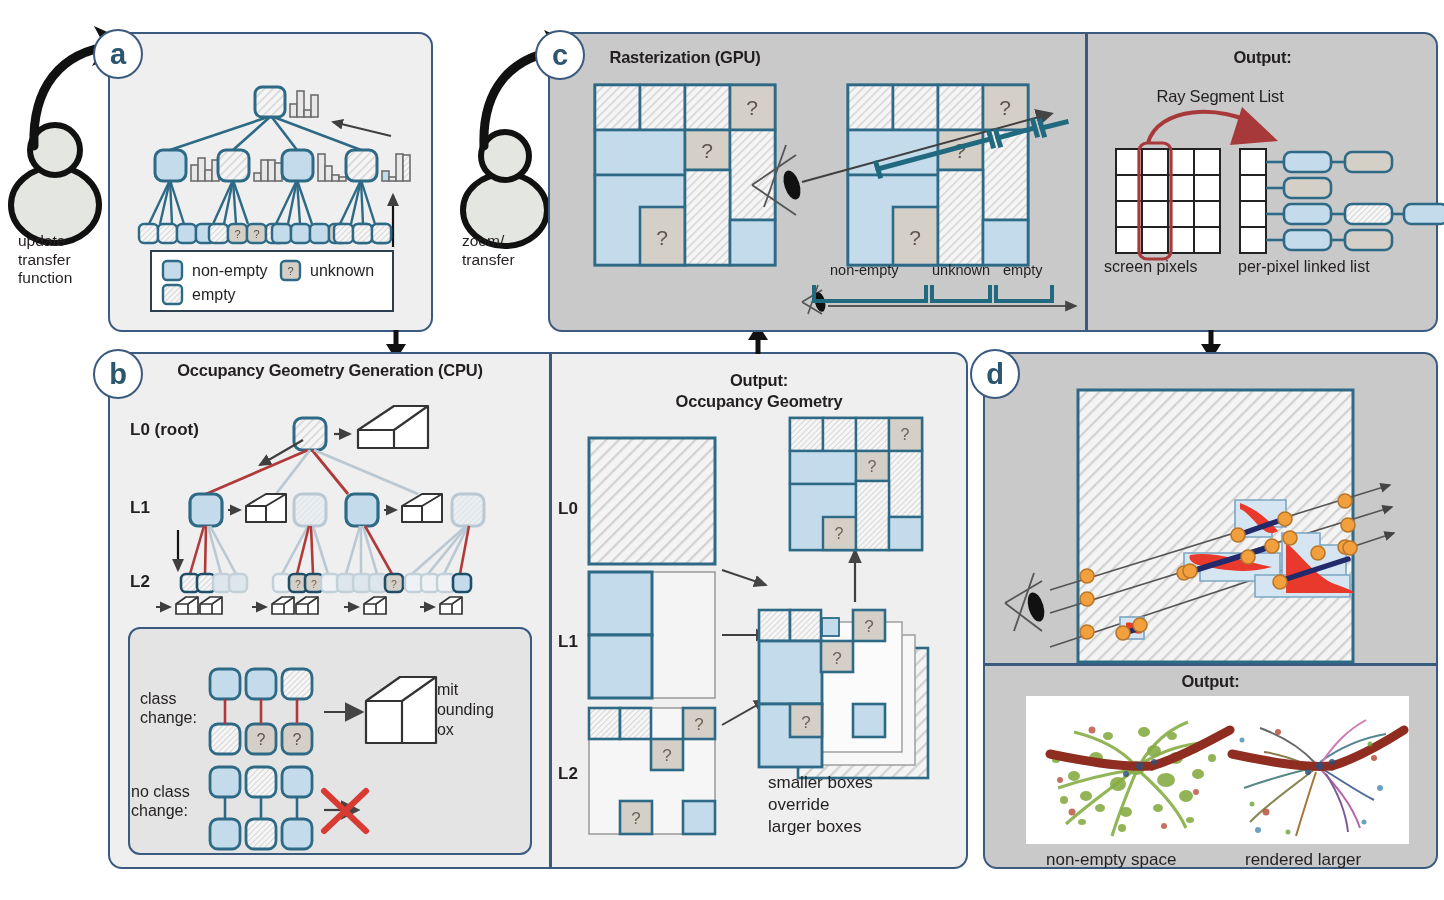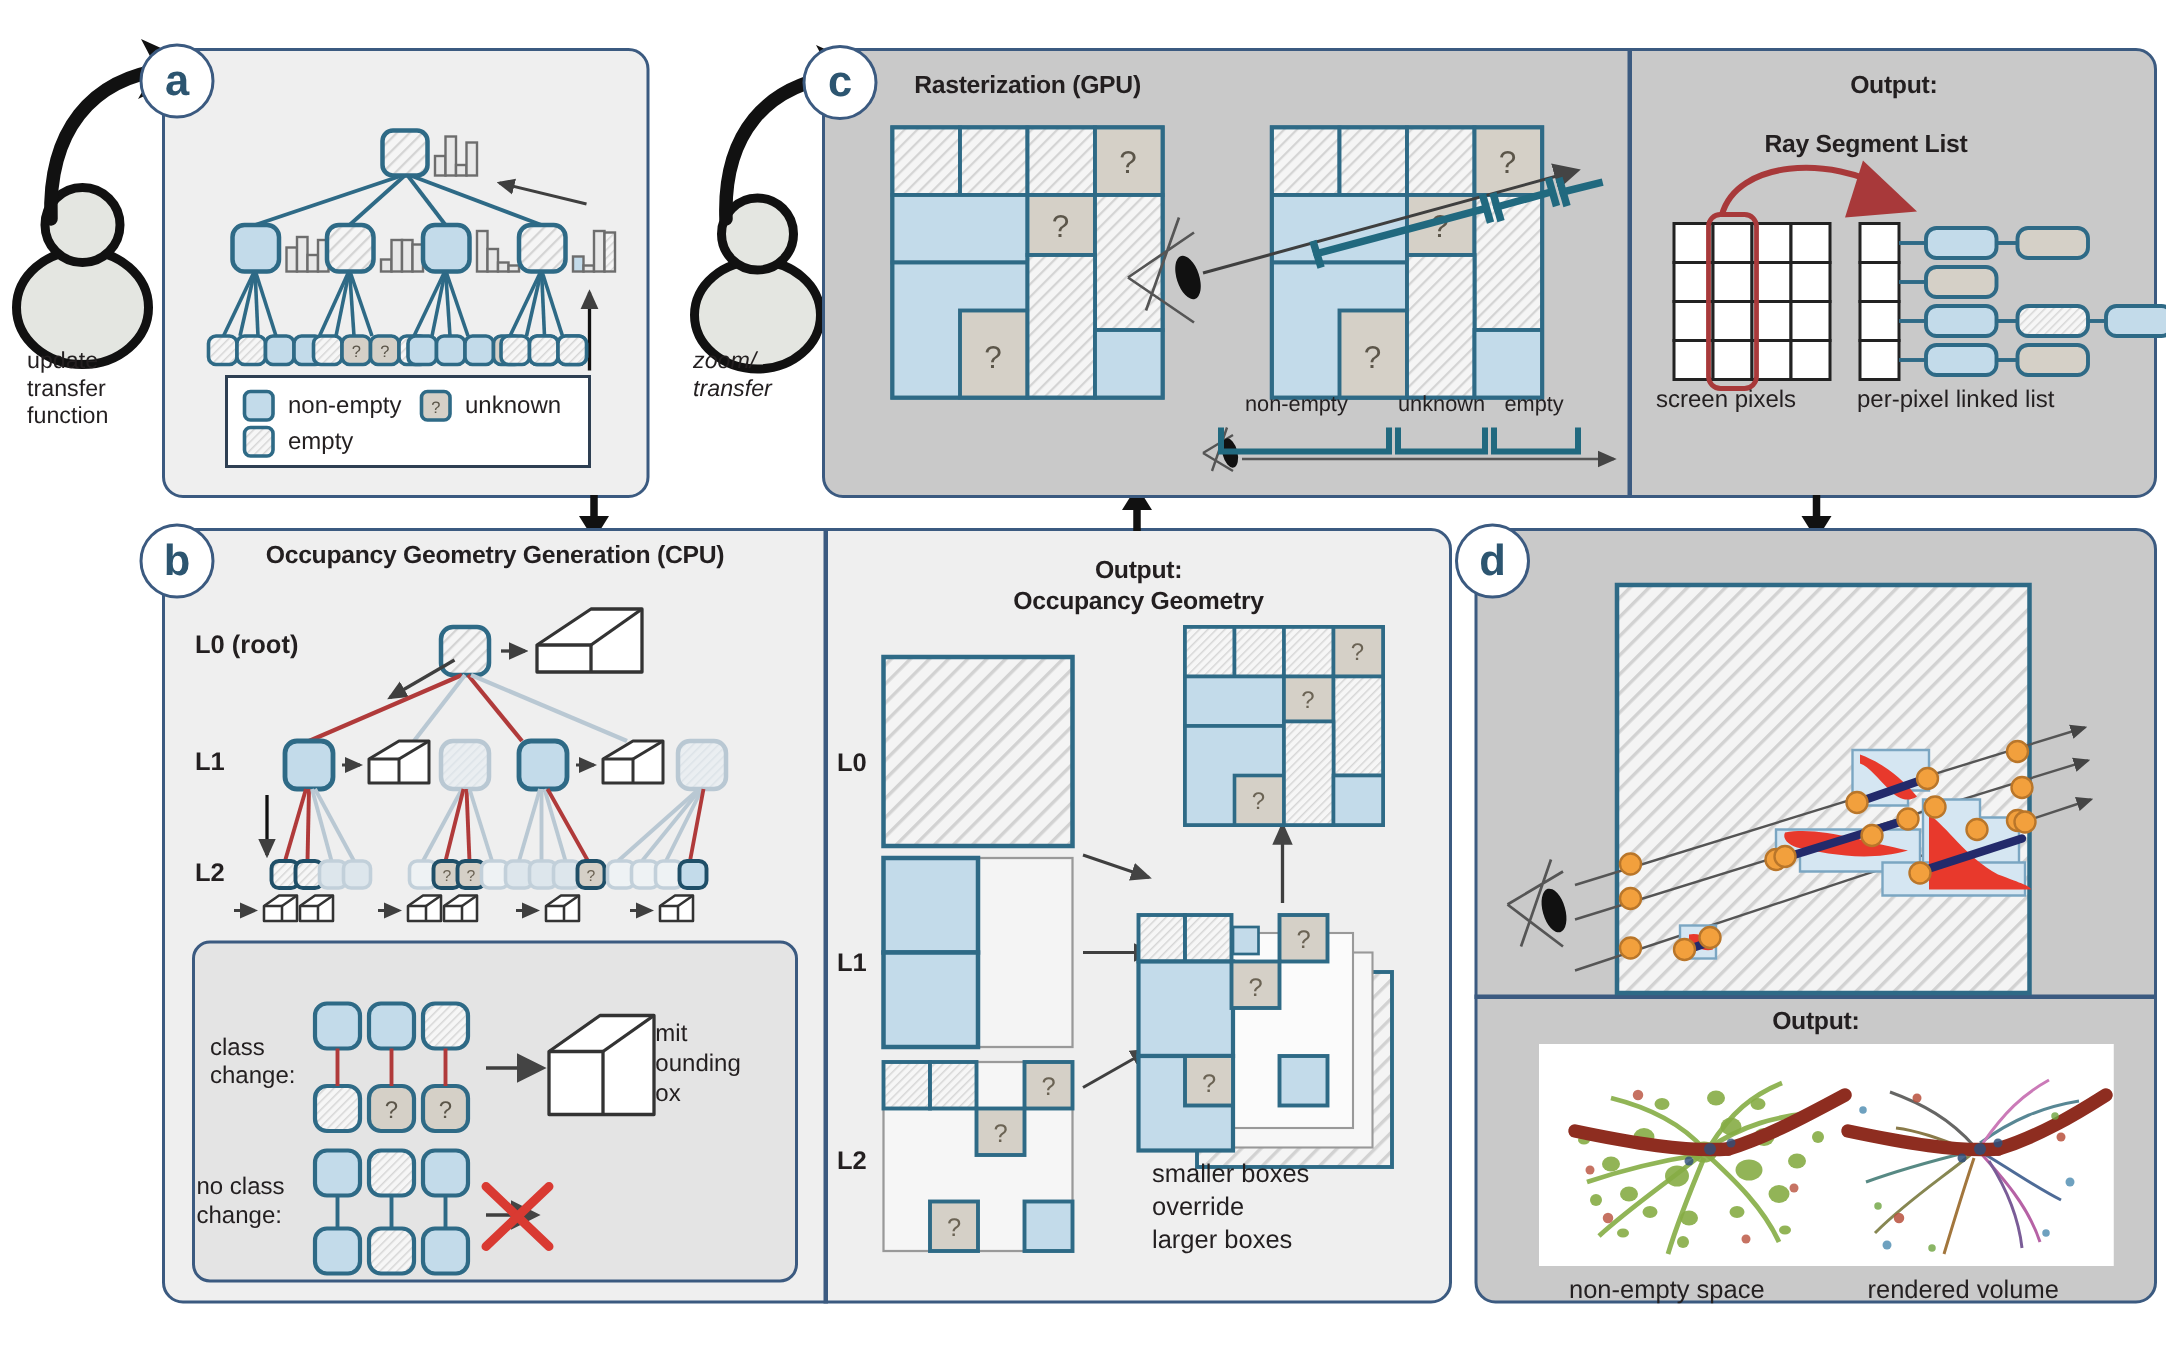--- a/index.html
+++ b/index.html
@@ -69,21 +69,21 @@
   </div>
   <svg class="abs" style="left:20px;top:18px;" width="130" height="130">
     <path d="M14,128 C12,70 40,34 92,28" fill="none" stroke="#111" stroke-width="9" stroke-linecap="round"></path>
     <path d="M74,8 L116,27 L72,48 L84,27 Z" fill="#111"></path>
   </svg>
 
   <svg class="abs" style="left:452px;top:118px;" width="110" height="126">
     <ellipse cx="53" cy="92" rx="42" ry="36" fill="#e4e6e1" stroke="#111" stroke-width="6"></ellipse>
     <circle cx="53" cy="38" r="24" fill="#e4e6e1" stroke="#111" stroke-width="6"></circle>
   </svg>
-  <div class="actorlabel" style="left:462px;top:232px;font-style:italic;">
+  <div class="actorlabel" style="left:462px;top:232px;">
     <div>zoom/</div>
     <div>transfer</div>
   </div>
   <svg class="abs" style="left:470px;top:22px;" width="130" height="126">
     <path d="M14,124 C12,68 40,34 92,28" fill="none" stroke="#111" stroke-width="9" stroke-linecap="round"></path>
     <path d="M74,8 L116,27 L72,48 L84,27 Z" fill="#111"></path>
   </svg>
 
   <div class="panel p-light" style="left:108px;top:32px;width:325px;height:300px;"></div>
   <div class="badge" style="left:93px;top:29px;">a</div>
@@ -492,21 +492,21 @@
     <line x1="13" y1="34" x2="13" y2="18" stroke="#111" stroke-width="5"></line>
     <path d="M3,20 L23,20 L13,4 Z" fill="#111"></path>
   </svg>
 
   <div class="panel p-gray" style="left:548px;top:32px;width:890px;height:300px;"></div>
   <div class="abs" style="left:1085px;top:32px;width:3px;height:300px;background:#3b5a80;"></div>
   <div class="badge" style="left:535px;top:30px;">c</div>
 
   <div class="ptitle" style="left:570px;top:48px;width:230px;">Rasterization (GPU)</div>
   <div class="ptitle" style="left:1090px;top:48px;width:345px;">Output:</div>
-  <div class="ptitle" style="left:1114px;top:87px;width:260px;font-weight:700;">Ray Segment List</div>
+  <div class="ptitle" style="left:1090px;top:87px;width:260px;font-weight:400;">Ray Segment List</div>
 
   <svg class="abs" style="left:595px;top:85px;" width="182" height="182">
     <rect x="0" y="0" width="180" height="180" fill="#ffffff" stroke="#2e6a86" stroke-width="3"></rect>
     <rect x="0" y="0" width="45" height="45" fill="url(#hatchS)" stroke="#2e6a86" stroke-width="2.6"></rect>
     <rect x="45" y="0" width="45" height="45" fill="url(#hatchS)" stroke="#2e6a86" stroke-width="2.6"></rect>
     <rect x="90" y="0" width="45" height="45" fill="url(#hatchS)" stroke="#2e6a86" stroke-width="2.6"></rect>
     <rect x="135" y="0" width="45" height="45" fill="#d5d0c7" stroke="#2e6a86" stroke-width="2.6"></rect>
     <text x="157" y="30" font-size="21" text-anchor="middle" fill="#5b5549" font-family="Liberation Sans">?</text>
     <rect x="0" y="45" width="90" height="45" fill="#c3dbea" stroke="#2e6a86" stroke-width="2.6"></rect>
     <rect x="90" y="45" width="45" height="40" fill="#d5d0c7" stroke="#2e6a86" stroke-width="2.6"></rect>
@@ -792,15 +792,15 @@
         </g>
         <g fill="#6da33f" opacity="0.8">
           <circle cx="226" cy="108" r="2.5"></circle>
             <circle cx="344" cy="48" r="2.5"></circle>
             <circle cx="262" cy="136" r="2.5"></circle>
         </g>
       </g>
     </svg>
   </div>
   <div class="cap" style="left:1046px;top:850px;font-size:17px;">non-empty space</div>
-  <div class="cap" style="left:1245px;top:850px;font-size:17px;">rendered volume</div>
+  <div class="cap" style="left:1245px;top:850px;font-size:17px;">rendered larger</div>
 
 </div>
 
 </body></html>

